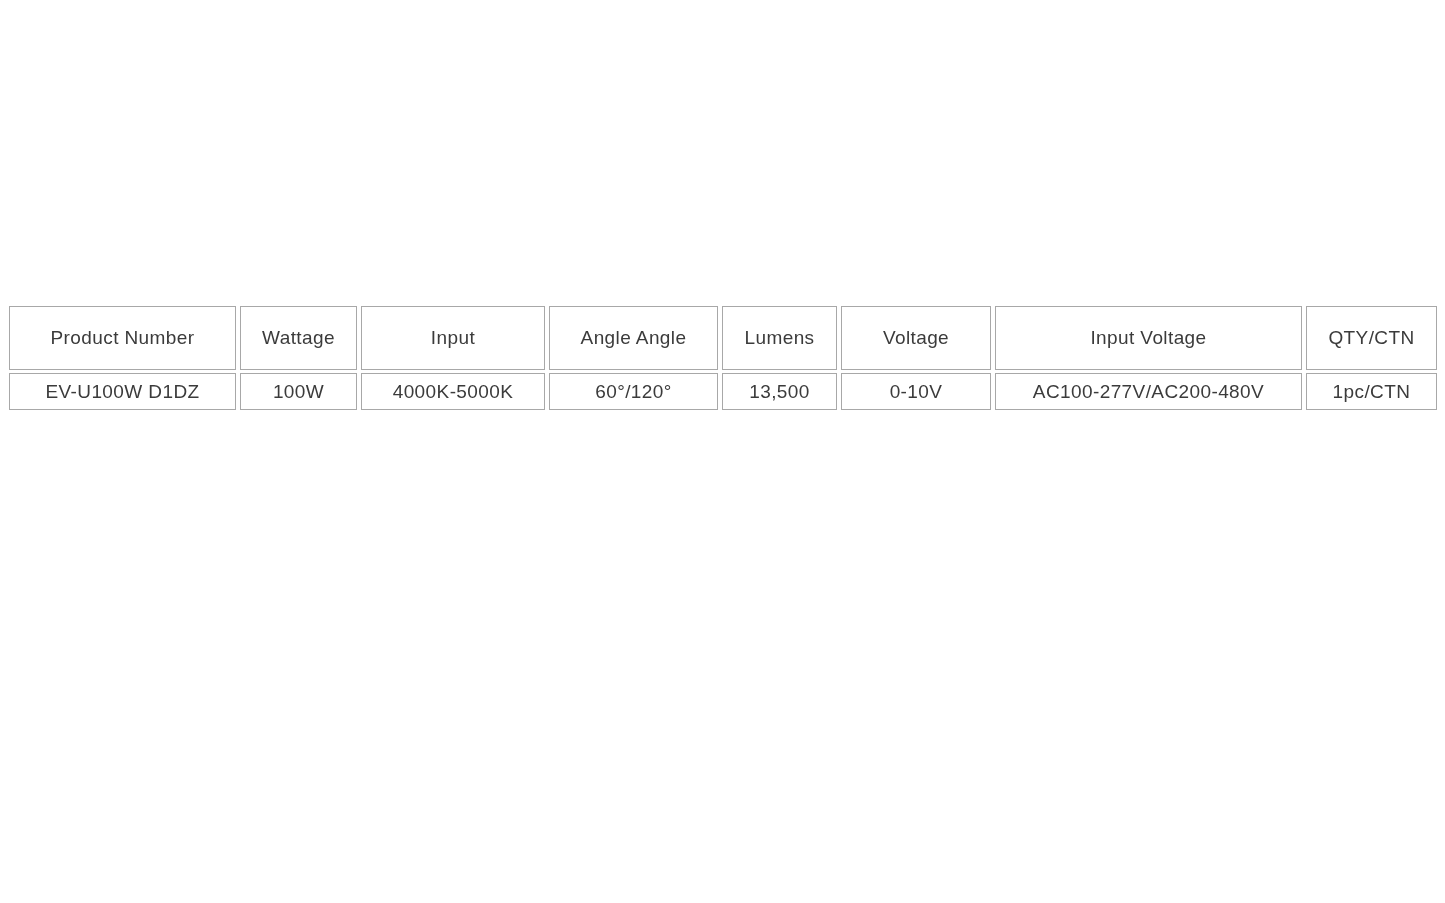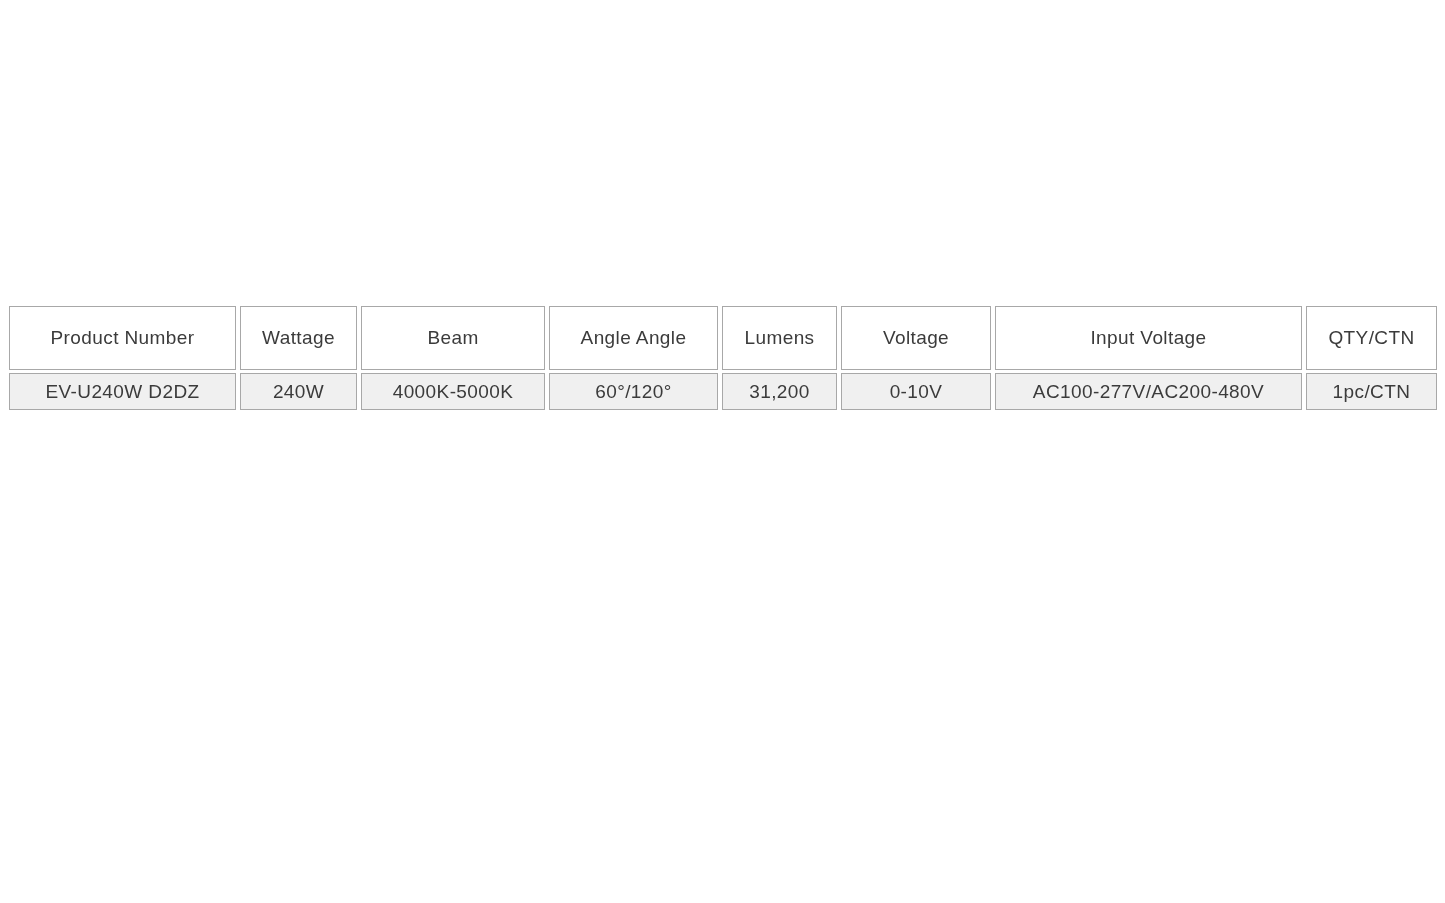--- a/index.html
+++ b/index.html
@@ -81,35 +81,35 @@
         <col style="width:169px">
         <col style="width:115px">
         <col style="width:150px">
         <col style="width:307px">
         <col style="width:131px">
       </colgroup>
       <thead>
         <tr>
           <th>Product Number</th>
           <th>Wattage</th>
-          <th>Beam</th>
+          <th>Input</th>
           <th>Angle Angle</th>
           <th>Lumens</th>
           <th>Voltage</th>
           <th>Input Voltage</th>
           <th>QTY/CTN</th>
         </tr>
       </thead>
       <tbody>
-        <tr class="stripe">
-          <td>EV-U240W D2DZ</td>
-          <td>240W</td>
+        <tr>
+          <td>EV-U100W D1DZ</td>
+          <td>100W</td>
           <td>4000K-5000K</td>
           <td>60°/120°</td>
-          <td>31,200</td>
+          <td>13,500</td>
           <td>0-10V</td>
           <td>AC100-277V/AC200-480V</td>
           <td>1pc/CTN</td>
         </tr>
       </tbody>
     </table>
   </div>
 </div>
 
 </body></html>

